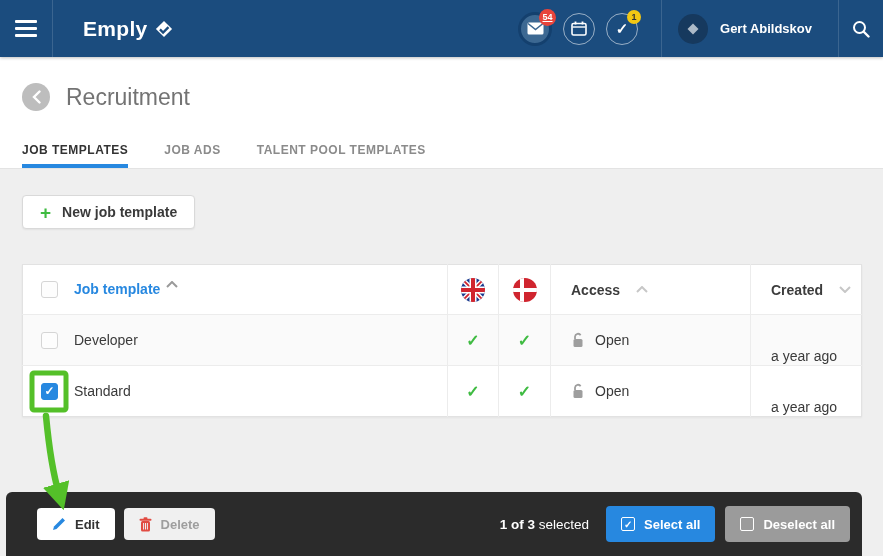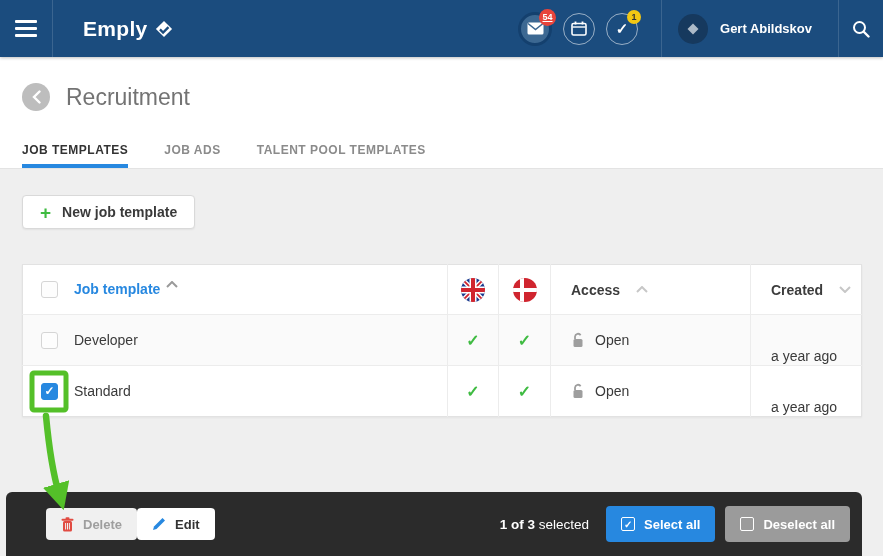--- a/index.html
+++ b/index.html
@@ -319,41 +319,41 @@
             </td>
           <td class="col-created">
               <div class="cell-created">a year ago</div>
             </td>
         </tr>
       </tbody>
     </table>
   </main>
 
   <div class="action-bar">
+    <button class="bar-btn edit">
+      <span style="display:inline-flex;">
+        <svg width="14" height="14" viewBox="0 0 14 14">
+          <path d="M1 13 L2 9.5 L10.5 1 L13 3.5 L4.5 12 Z" fill="#2788e0"></path>
+        </svg>
+      </span>
+      <span>Edit</span>
+    </button>
     <button class="bar-btn delete">
       <span style="display:inline-flex;">
         <svg width="13" height="15" viewBox="0 0 13 15">
           <rect x="2" y="4" width="9" height="10.5" rx="1.5" fill="#e14b42"></rect>
           <rect x="0.5" y="1.8" width="12" height="2" rx="1" fill="#e14b42"></rect>
           <rect x="4.5" y="0.2" width="4" height="2" rx="1" fill="#e14b42"></rect>
           <line x1="4.6" y1="6" x2="4.6" y2="12.5" stroke="#f0f0f0" stroke-width="1"></line>
           <line x1="6.5" y1="6" x2="6.5" y2="12.5" stroke="#f0f0f0" stroke-width="1"></line>
           <line x1="8.4" y1="6" x2="8.4" y2="12.5" stroke="#f0f0f0" stroke-width="1"></line>
         </svg>
       </span>
       <span>Delete</span>
     </button>
-    <button class="bar-btn edit">
-      <span style="display:inline-flex;">
-        <svg width="14" height="14" viewBox="0 0 14 14">
-          <path d="M1 13 L2 9.5 L10.5 1 L13 3.5 L4.5 12 Z" fill="#2788e0"></path>
-        </svg>
-      </span>
-      <span>Edit</span>
-    </button>
     <div class="bar-spacer"></div>
     <span class="sel-text"><b>1 of 3</b><span> selected</span></span>
     <button class="bar-btn big select-all">
       <span class="cb-glyph">✓</span>
       <span>Select all</span>
     </button>
     <button class="bar-btn big deselect-all">
       <span class="cb-glyph"></span>
       <span>Deselect all</span>
     </button>

